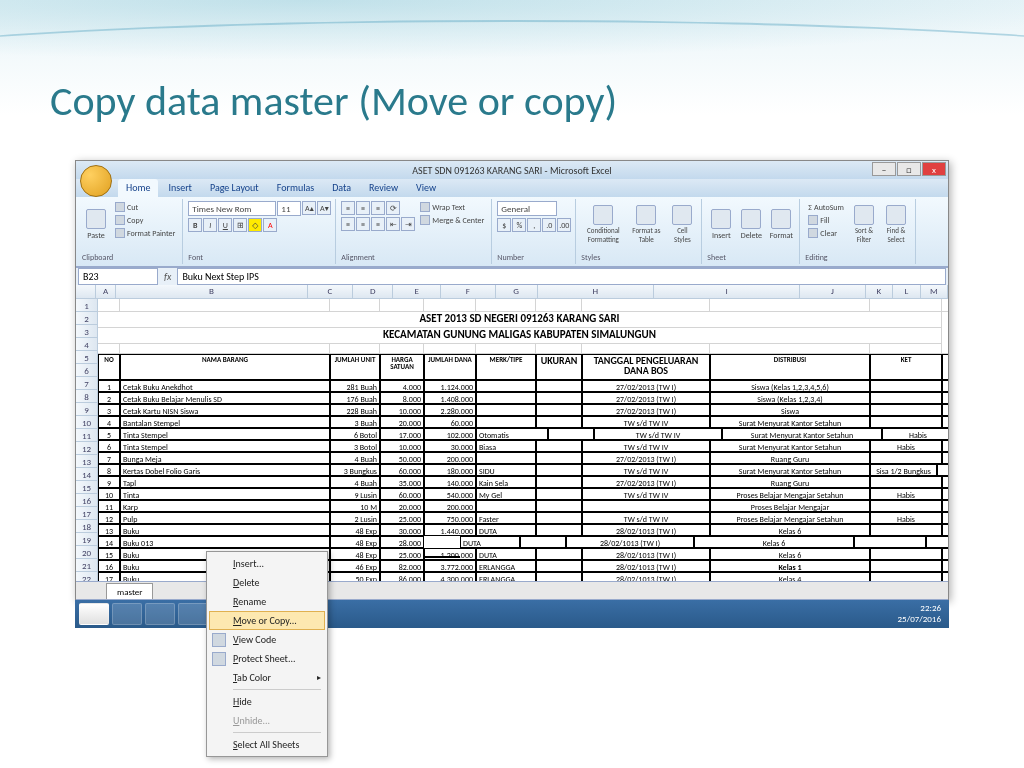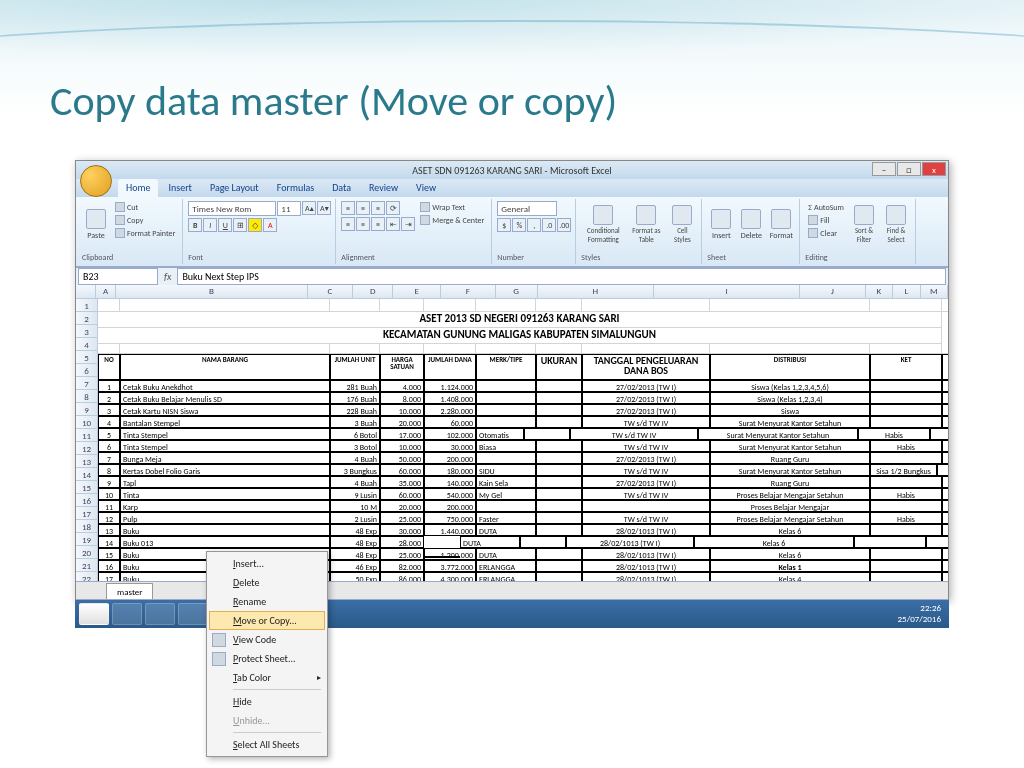--- a/index.html
+++ b/index.html
@@ -389,21 +389,21 @@
             <div class="g-cell tc" style="width: 160px;">Surat Menyurat Kantor Setahun</div>
             <div class="g-cell tc" style="width: 72px;"></div>
             <div class="g-cell " style="width: 30px;"></div>
           </div>
           <div class="g-row data-row" style="height: 12px;">
             <div class="g-cell tc" style="width: 22px;">5</div>
             <div class="g-cell " style="width: 210px;">Tinta Stempel</div>
             <div class="g-cell tr" style="width: 50px;">6 Botol</div>
             <div class="g-cell tr" style="width: 44px;">17.000</div>
             <div class="g-cell tr" style="width: 52px;">102.000</div>
-            <div class="g-cell " style="width: 48px;">Otomatis</div>
+            <div class="g-cell " style="width: 72px;">Otomatis</div>
             <div class="g-cell " style="width: 46px;"></div>
             <div class="g-cell tc" style="width: 128px;">TW s/d TW IV</div>
             <div class="g-cell tc" style="width: 160px;">Surat Menyurat Kantor Setahun</div>
             <div class="g-cell tc" style="width: 72px;">Habis</div>
             <div class="g-cell " style="width: 30px;"></div>
           </div>
           <div class="g-row data-row" style="height: 12px;">
             <div class="g-cell tc" style="width: 22px;">6</div>
             <div class="g-cell " style="width: 210px;">Tinta Stempel</div>
             <div class="g-cell tr" style="width: 50px;">3 Botol</div>

